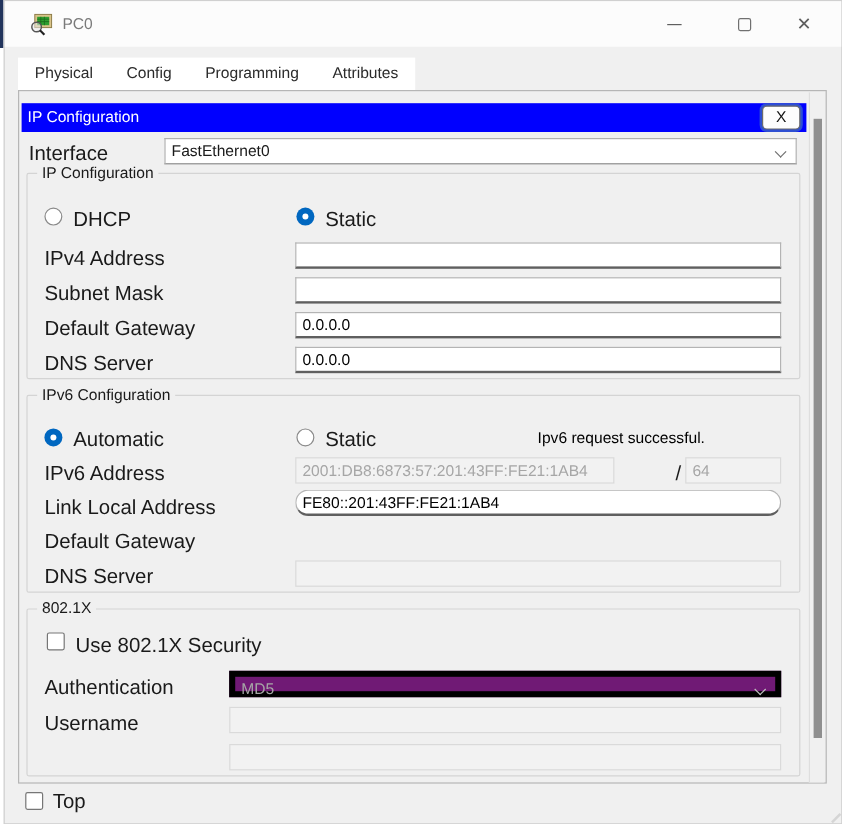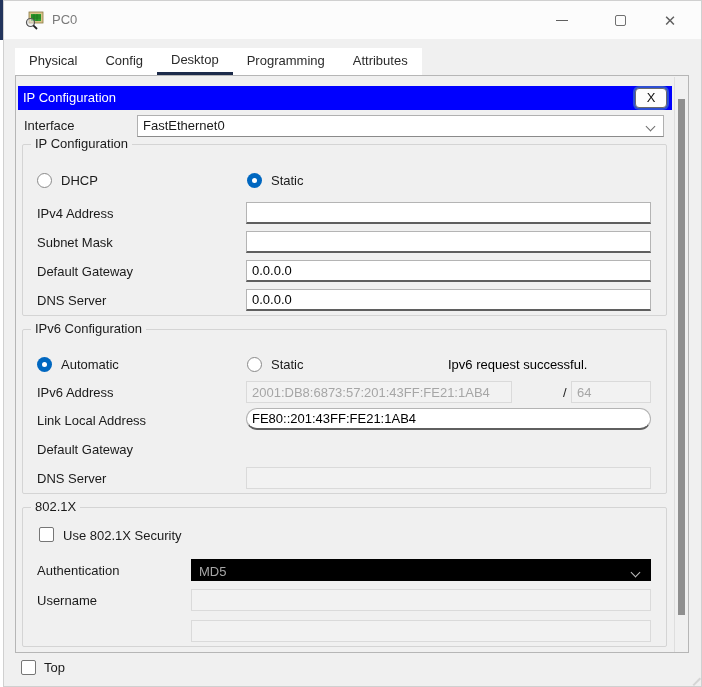--- a/index.html
+++ b/index.html
@@ -33,21 +33,21 @@
   
   #panel { position:absolute; left:11px; top:74px; width:674px; height:578px;
            background:#f0f0f0; border:1px solid #b6b6b6; overflow:hidden; }
 
   .blue-bar { position:absolute; left:2px; top:10px; width:654px; height:24px;
               background:#0000ff; color:#ffffff; line-height:24px; padding-left:5px; }
   .x-btn { position:absolute; right:5px; top:2px; width:32px; height:20px; background:#fdfdfd;
            border:1px solid #6b6b6b; border-radius:4px; color:#111; font-size:13px;
            text-align:center; line-height:18px; box-shadow:0 0 0 2px #2e4fd2; }
 
-  .row-label { position:absolute; font-size:13px; color:#1a1a1a; }
+  .row-label { position:absolute; font-size:17px; color:#1a1a1a; }
 
   .tfield { position:absolute; height:22px; background:#ffffff; color:#000;
             border:1px solid #b4b4b4; border-bottom:2px solid #5f5f5f;
             font-family:"Liberation Sans", sans-serif; font-size:13px; padding:0 5px; width:405px; }
   .tfield.dis { background:#f2f2f2; color:#a6a6a6; border:1px solid #dadada; }
 
   .groupbox { position:absolute; left:6px; width:645px; border:1px solid #d4d4d4; border-radius:2px; }
   .legend { position:absolute; left:8px; top:-9px; background:#f0f0f0; padding:0 4px; font-size:13px; }
 
   
@@ -55,21 +55,21 @@
            background:#ffffff; border:1px solid #8a8a8a; }
   .radio.sel { border:none; background:#0067c0; }
   .radio.sel::after { content:""; position:absolute; left:5px; top:5px; width:5px; height:5px;
                       border-radius:50%; background:#ffffff; }
   .checkbox { position:absolute; width:15px; height:15px; background:#ffffff;
               border:1px solid #767676; border-radius:2px; }
 
   
   .combo { position:absolute; height:22px; background:#ffffff; border:1px solid #b0b0b0;
            border-bottom:1px solid #8a8a8a; line-height:20px; padding:0 5px; }
-  .combo.dis { background:#000000; color:#a6a6a6; border:3px solid #000000; }
+  .combo.dis { background:#701a75; color:#a6a6a6; border:5px solid #000000; }
   .chev { position:absolute; right:9px; top:7px; width:7px; height:7px;
           border-right:1.6px solid #6e6e6e; border-bottom:1.6px solid #6e6e6e;
           transform:rotate(45deg); }
   .chev.dis { border-color:#bdbdbd; }
 
   .status-text { position:absolute; font-size:13px; color:#000; }
 
   
   .scroll-track { position:absolute; right:1px; top:1px; width:13px; height:576px;
                   background:#f0f0f0; border-left:1px solid #dedede; }
@@ -106,21 +106,20 @@
       <span class="glyph-max"></span>
     </div>
     <div class="win-btn wb-close">
       <span class="glyph-close">✕</span>
     </div>
   </div>
 
   <div id="tabbar">
     <div class="tab">Physical</div>
     <div class="tab">Config</div>
-    <div class="tab active">Desktop</div>
     <div class="tab">Programming</div>
     <div class="tab">Attributes</div>
   </div>
 
   <div id="panel">
 
     <div class="blue-bar">
       <span>IP Configuration</span>
       <div class="x-btn">X</div>
     </div>

